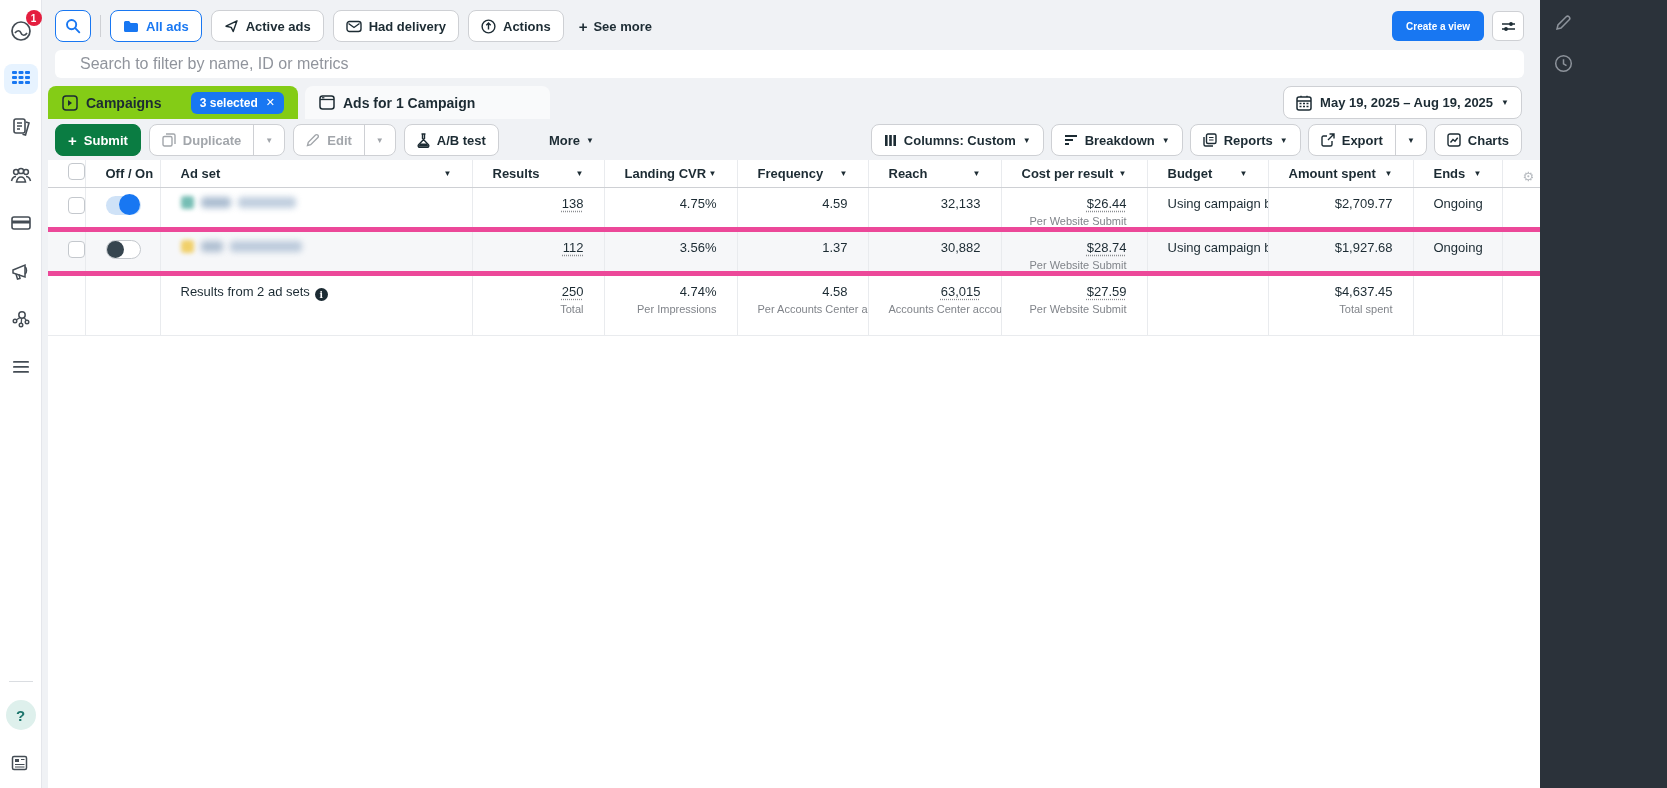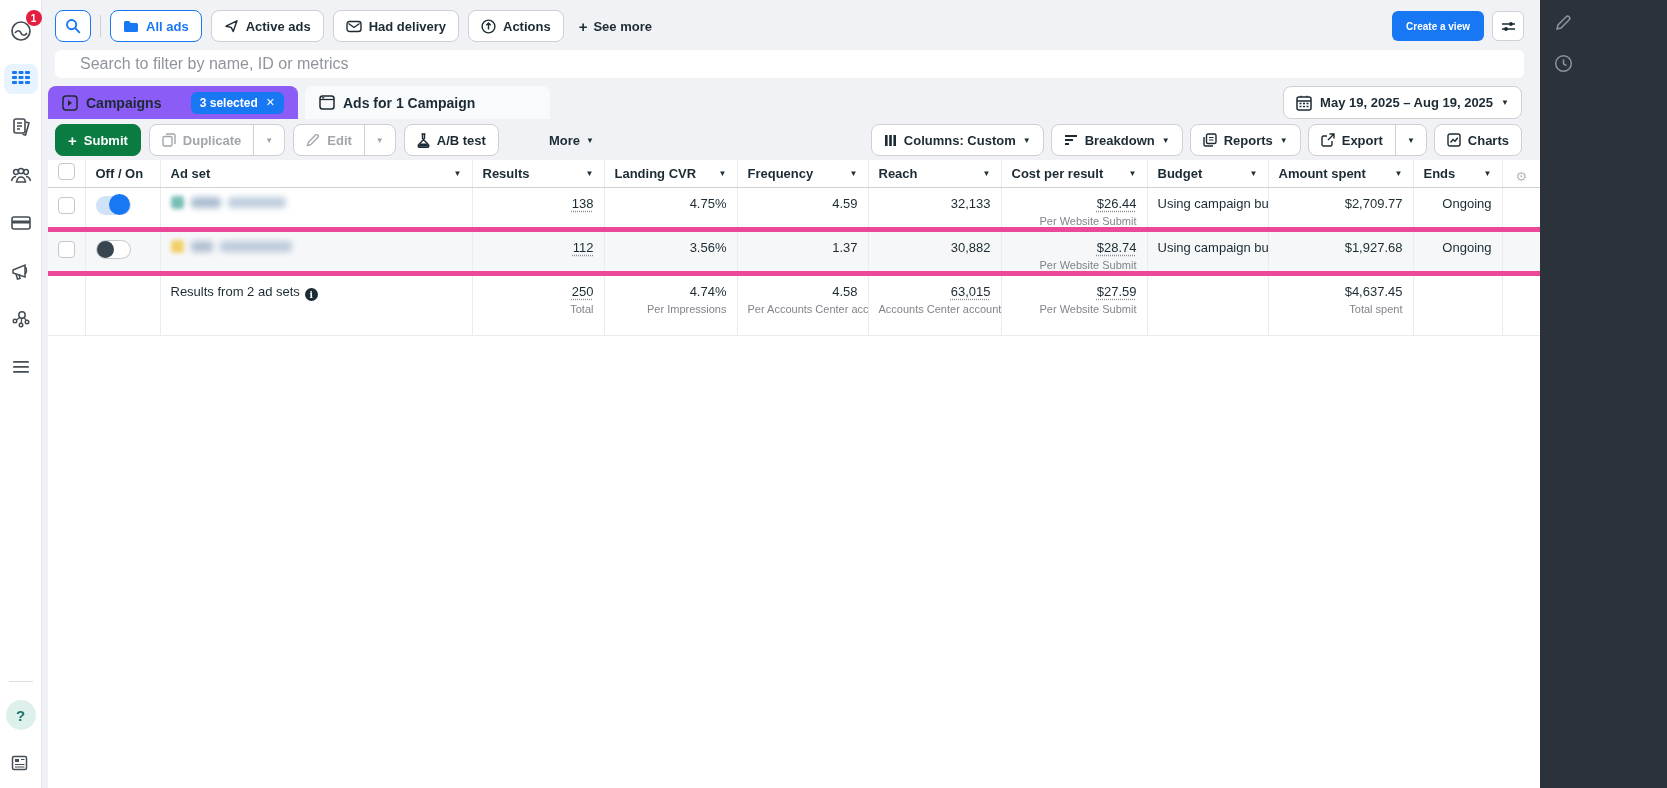--- a/index.html
+++ b/index.html
@@ -36,21 +36,21 @@
   .btn-sliders { width:32px; height:30px; background:#fff; border:1px solid #ced0d4; border-radius:6px; display:flex; align-items:center; justify-content:center; cursor:pointer; }
 
   
   .searchrow { margin:8px 16px 0 13px; }
   .searchrow input { width:100%; height:28px; border:none; border-radius:6px; padding:0 10px 0 25px; font-size:16px; font-family:inherit; color:#1c2b33; background:#fff; outline:none; }
   .searchrow input::placeholder { color:#90949c; }
 
   
   .tabsrow { display:flex; align-items:flex-end; margin:8px 18px 0 6px; height:33px; }
   .tab-card { height:33px; display:flex; align-items:center; gap:8px; padding:0 14px; border-radius:8px 8px 0 0; cursor:pointer; white-space:nowrap; }
-  .tab-campaigns { background:#8b5cf6; width:250px; margin-right:7px; }
+  .tab-campaigns { background:#84cc16; width:250px; margin-right:7px; }
   .tab-adsets { background:#fff; width:245px; margin-right:7px; box-shadow:0 -1px 2px rgba(0,0,0,.04); color:#1877f2; }
   .tab-ads { background:rgba(255,255,255,.6); width:245px; }
   .tab-label { font-weight:700; font-size:14px; }
   .sel-badge { margin-left:auto; background:#1877f2; color:#fff; border-radius:6px; height:22px; display:flex; align-items:center; gap:8px; padding:0 9px; font-size:12px; font-weight:600; }
   .sel-badge .x { font-size:11px; cursor:pointer; }
   .datebtn { margin-left:auto; height:33px; background:#fff; border:1px solid #ced0d4; border-radius:8px; display:flex; align-items:center; gap:8px; padding:0 12px; font-weight:600; cursor:pointer; }
 
   
   .toolbar { display:flex; align-items:center; gap:8px; margin:5px 18px 0 13px; height:32px; }
   .tbtn { height:32px; display:flex; align-items:center; gap:7px; padding:0 12px; background:#fff; border:1px solid #ced0d4; border-radius:8px; font-weight:600; cursor:pointer; white-space:nowrap; }
@@ -59,21 +59,21 @@
   .split .seg { display:flex; align-items:center; gap:7px; padding:0 12px; font-weight:600; cursor:pointer; }
   .split .seg.caret-seg { border-left:1px solid #ced0d4; padding:0 11px; }
   .split.disabled .seg { color:#a2a6ab; }
   .more-btn { display:flex; align-items:center; gap:6px; font-weight:600; padding:0 8px; cursor:pointer;margin-left:34px; }
   .tb-right { margin-left:auto; display:flex; align-items:center; gap:7px; }
   .caret { font-size:9px; color:inherit; }
 
   
   .panel { flex:1; margin:4px 0 0 6px; background:#fff; width:1492px; }
   table { border-collapse:collapse; table-layout:fixed; width:1492px; }
-  th, td { border-right:1px solid #e9ebee; font-size:13px; padding:0 10px; overflow:hidden; white-space:nowrap; }
+  th, td { border-right:1px solid #e9ebee; font-size:13px; padding:0 20px; overflow:hidden; white-space:nowrap; }
   th { height:27px; text-align:left; font-weight:700; border-bottom:1px solid #ced0d4; }
   th .hwrap { display:flex; align-items:center; }
   th .caret { margin-left:auto; color:#1c2b33; }
   td { height:36px; border-bottom:5px solid #ec4899; vertical-align:top; padding-top:8px; }
   tr.datarow:nth-child(2) td { background:#f6f7f9; }
   td.num, th.num { }
   td.num { text-align:right; }
   .lnk { text-decoration:underline; text-decoration-style:dotted; text-underline-offset:3px; text-decoration-color:#8a8d91; }
   .sub { display:block; font-size:11px; color:#80848a; margin-top:4px; }
   tr.summary td { height:62px; border-bottom:1px solid #e9ebee; }

